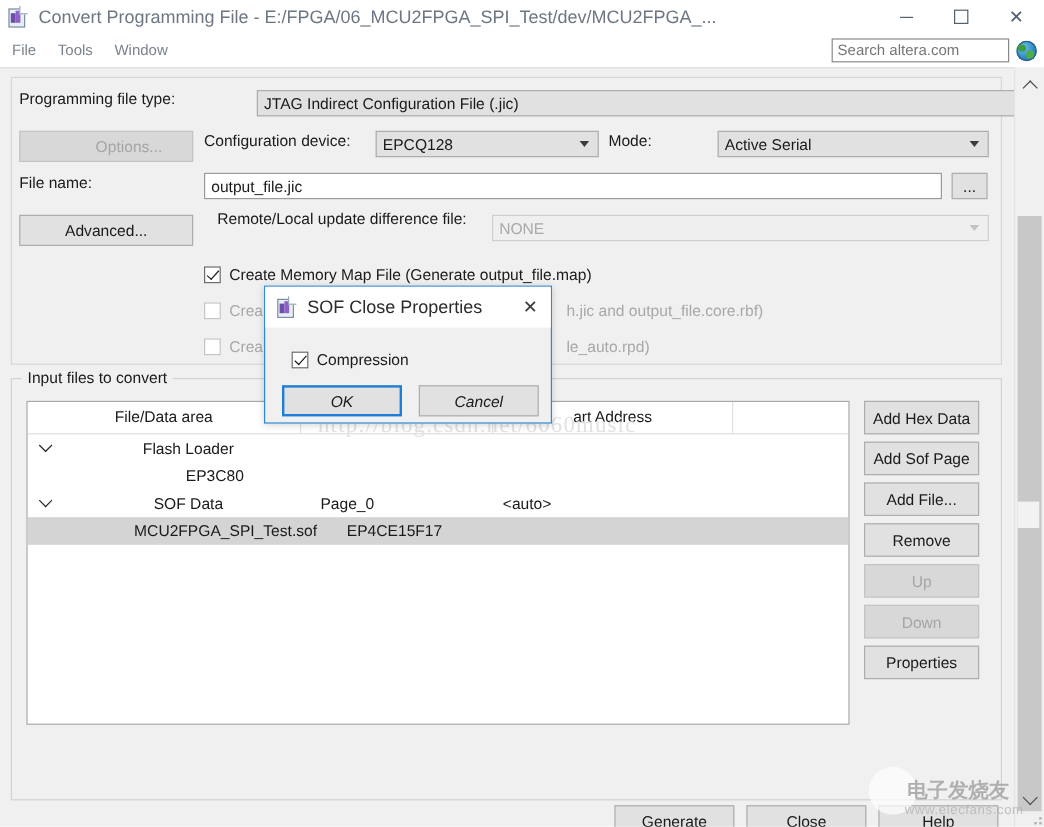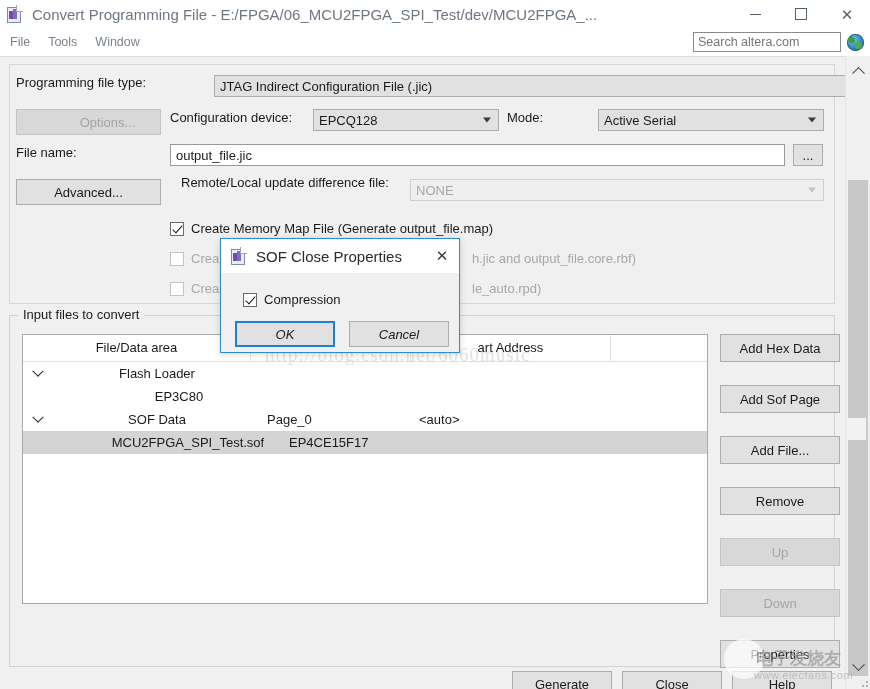--- a/index.html
+++ b/index.html
@@ -345,22 +345,22 @@
   .c-name { width: 220px; flex: none; text-align: center; }
   .c-page { width: 152px; flex: none; }
   .c-addr { width: 150px; flex: none; }
 
   .side-btns {
     position: absolute;
     left: 710px; top: 18px;
     width: 104px;
   }
   .side-btns .btn {
-    width: 120px; height: 28px;
-    margin-bottom: 23px;
+    width: 96px; height: 28px;
+    margin-bottom: 6px;
   }
 
   
   .bottom-btns {
     position: absolute;
     left: 0; top: 614px;
     width: 846px;
     height: 40px;
   }
   .bottom-btns .btn {

